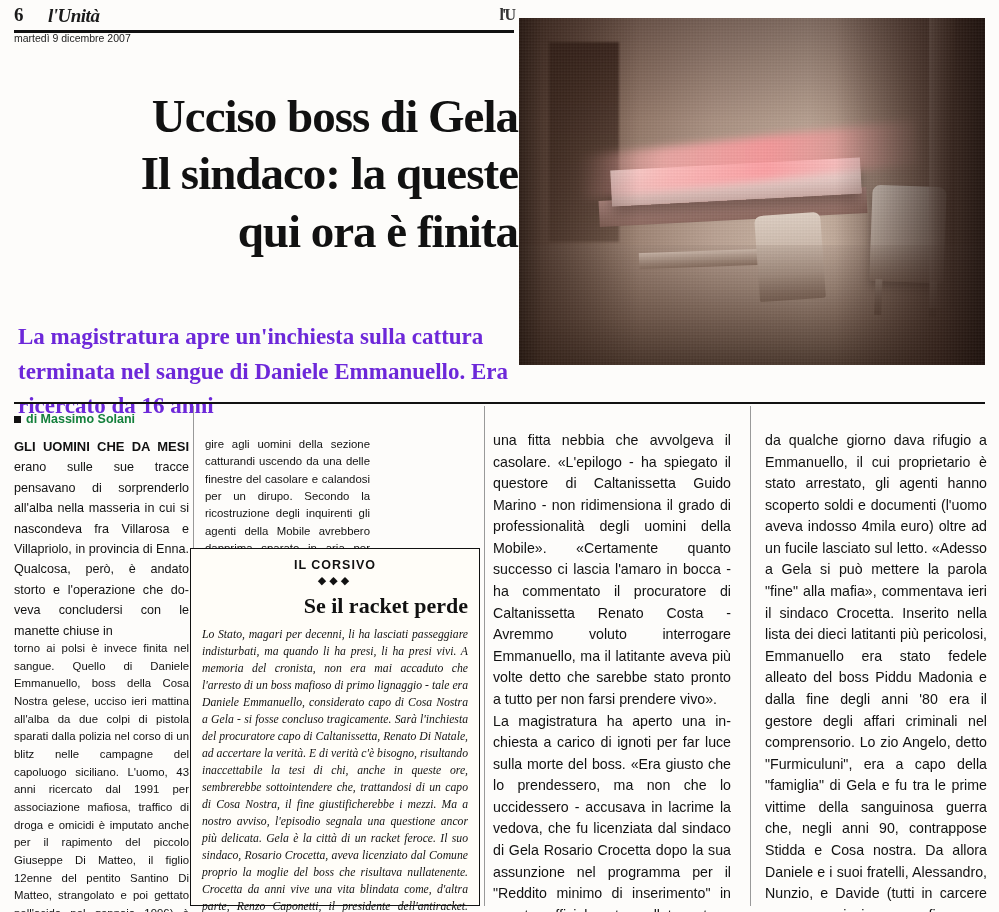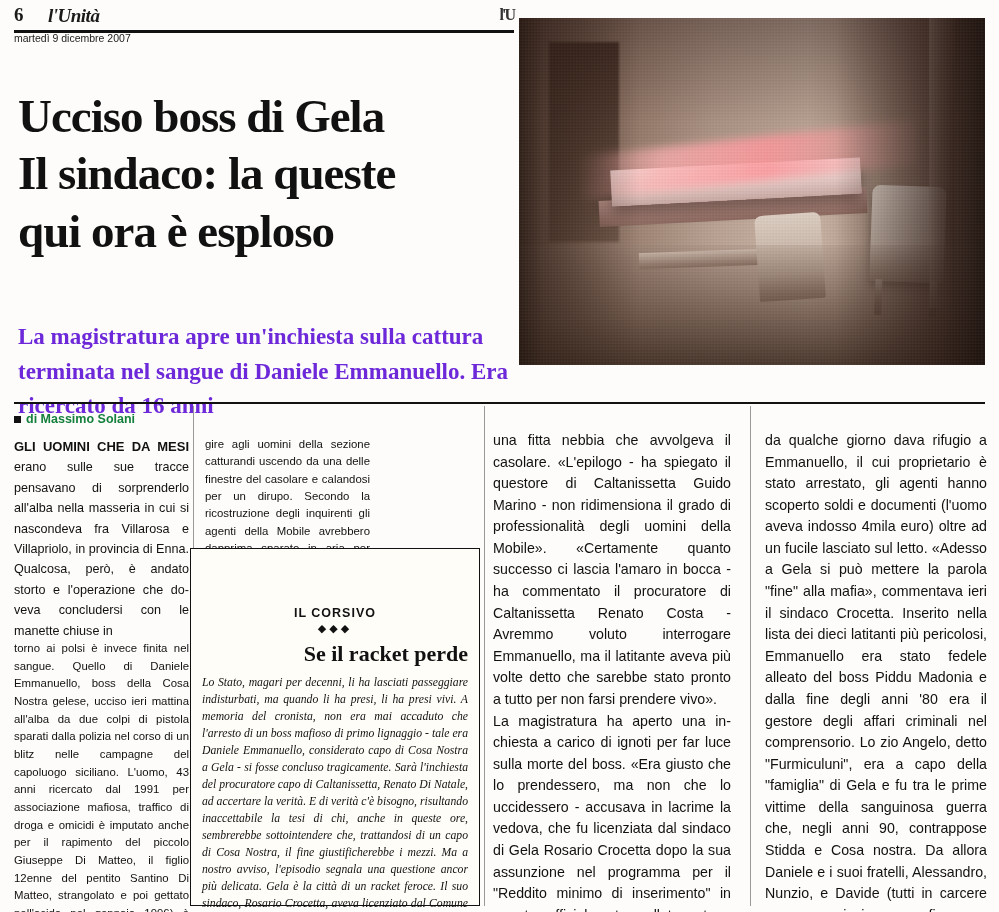--- a/index.html
+++ b/index.html
@@ -68,21 +68,21 @@
     left: 18px;
     top: 88px;
     width: 500px;
     font-family: "Liberation Serif", serif;
     font-weight: bold;
     font-size: 47px;
     line-height: 1.22;
     letter-spacing: -1px;
     color: #111;
   }
-  .headline div { white-space: nowrap; }
+  .headline div { white-space: nowrap; text-align: right; }
   .subhead {
     position: absolute;
     left: 18px;
     top: 320px;
     width: 500px;
     font-family: "Liberation Serif", serif;
     font-weight: bold;
     font-size: 23px;
     line-height: 1.5;
     color: #6d28d9;
@@ -256,21 +256,20 @@
     box-sizing: border-box;
     padding: 9px 11px 6px 11px;
   }
   .corsivo .kicker {
     text-align: center;
     font-family: "Liberation Sans", sans-serif;
     font-weight: bold;
     font-size: 12.5px;
     letter-spacing: 1px;
     color: #111;
-    margin-top: 48px;
   }
   .corsivo .dots {
     text-align: center;
     font-size: 11px;
     letter-spacing: 3px;
     margin-top: 2px;
     color: #111;
   }
   .corsivo .ctitle {
     text-align: right;
@@ -298,21 +297,21 @@
   <div class="masthead">
     <span class="pagenum">6</span>
     <span class="logo">l'Unità</span>
     <span class="rightmark">l'U</span>
   </div>
   <div class="dateline">martedì 9 dicembre 2007</div>
 
   <div class="headline">
     <div>Ucciso boss di Gela</div>
     <div>Il sindaco: la queste</div>
-    <div>qui ora è esploso</div>
+    <div>qui ora è finita</div>
   </div>
   <div class="subhead">La magistratura apre un'inchiesta sulla cattura terminata nel sangue di Daniele Emmanuello. Era ricercato da 16 anni</div>
 
   <div class="photo">
     <div class="layer ph-bg"></div>
     <div class="layer ph-door"></div>
     <div class="layer ph-table"></div>
     <div class="layer ph-bed2"></div>
     <div class="layer ph-bed"></div>
     <div class="layer ph-pinkstreak"></div>

